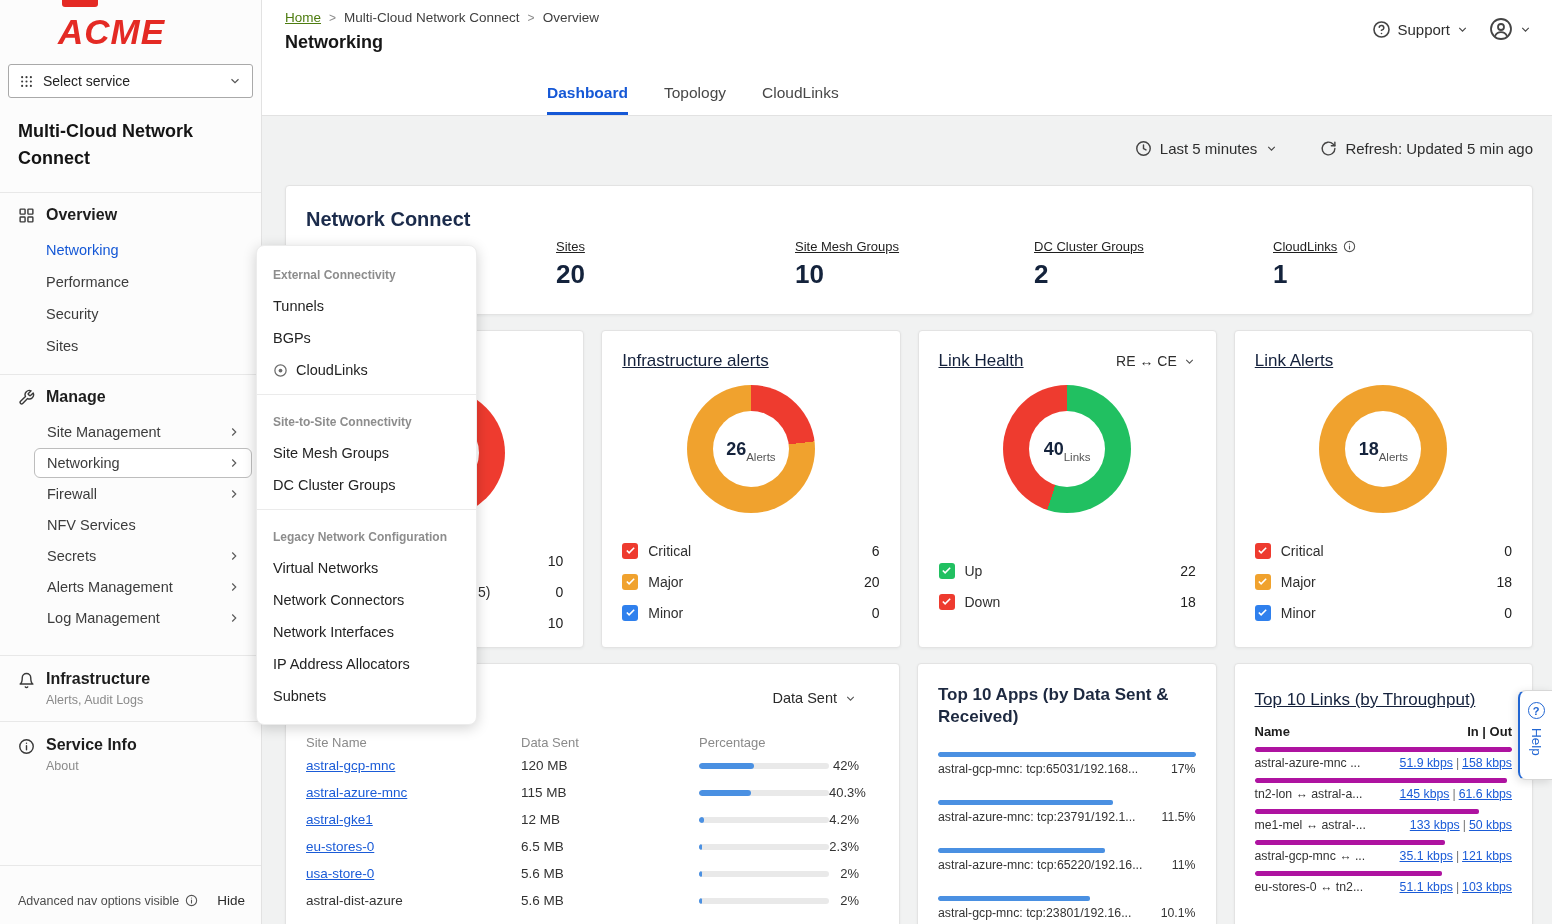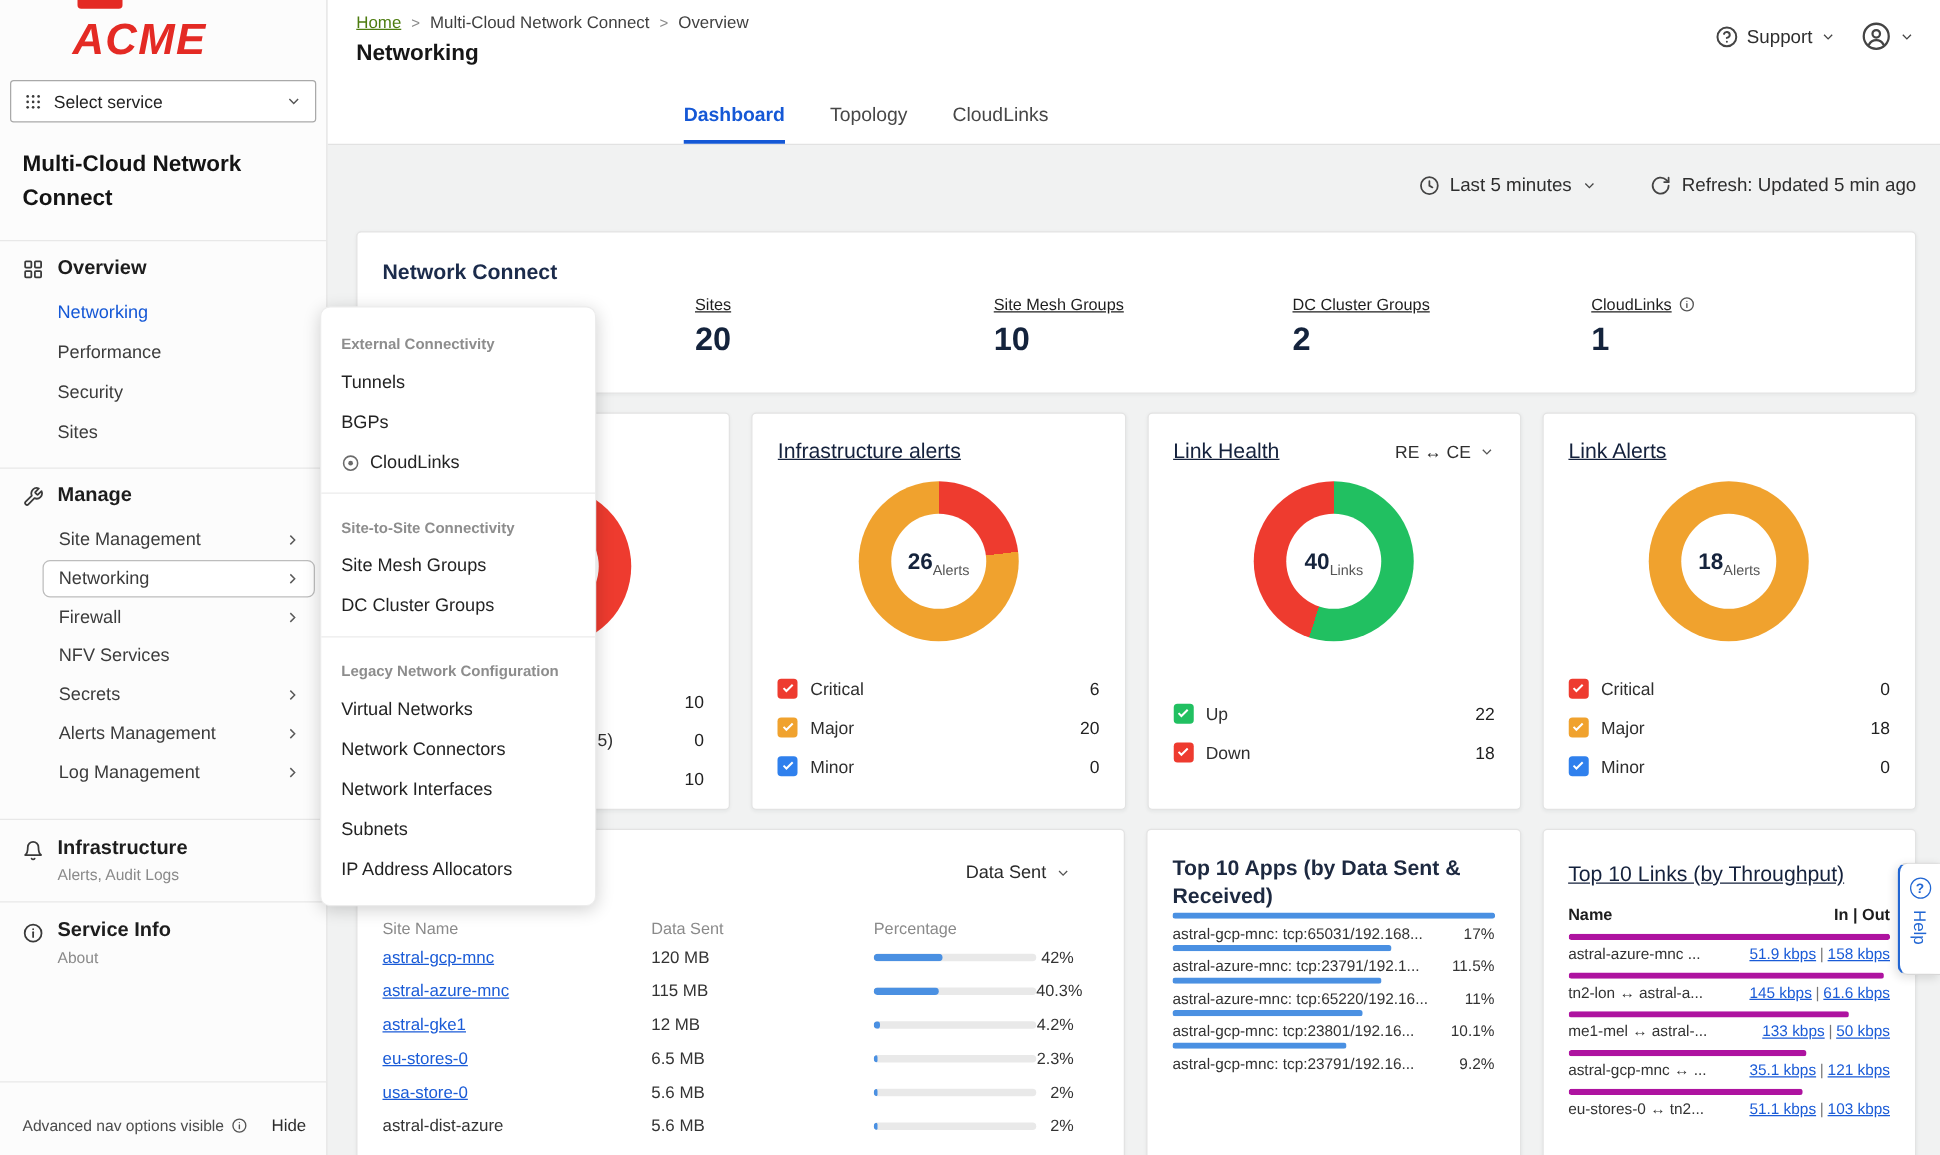--- a/index.html
+++ b/index.html
@@ -45,21 +45,21 @@
   .tab.active { color:#1558d6; font-weight:bold; border-bottom-color:#1558d6; }
 
   
   .content { position:absolute; left:262px; top:116px; width:1290px; height:808px; padding:0 19px 0 23px; }
   .toolbar { margin-top:20px; height:24px; display:flex; justify-content:flex-end; align-items:center; gap:42px; }
   .time-range, .refresh-btn { display:flex; align-items:center; gap:8px; font-size:15px; color:#2e2e2e; cursor:pointer; }
   .time-range svg, .refresh-btn svg { color:#444; }
 
   .card { background:#fff; border:1px solid #e3e3e3; border-radius:4px; box-shadow:0 1px 3px rgba(27,31,35,.05); overflow:hidden; }
   .summary-card { margin-top:25px; height:130px; padding:22px 20px 0; }
-  .summary-title { font-size:17px; font-weight:600; color:#1b2b4b; }
+  .summary-title { font-size:20px; font-weight:600; color:#1b2b4b; }
   .stats { display:flex; padding-left:250px; margin-top:8px; }
   .stat { width:245px; }
   .stat-label-row { display:flex; align-items:center; gap:6px; }
   .stat-label { font-size:13px; color:#1f1f1f; text-decoration:underline; cursor:pointer; }
   .stat-label-row svg { color:#555; }
   .stat-value { font-size:26px; font-weight:bold; color:#14233c; margin-top:5px; }
 
   .cards-row { display:flex; gap:17px; margin-top:15px; }
   .row1 .card { flex:1; height:318px; padding:20px; }
   .row2 .card { height:320px; padding:20px; }
@@ -95,21 +95,21 @@
   .site-link { color:#1a5bd7; text-decoration:underline; cursor:pointer; justify-self:start; }
   .site-plain { color:#333; }
   .cell { color:#333; }
   .pct-cell { display:flex; align-items:center; }
   .bar-track { width:130px; height:6px; background:#e9e9e9; border-radius:3px; overflow:hidden; flex:none; }
   .bar-fill { display:block; height:100%; border-radius:3px; }
   .pct-text { margin-left:auto; font-size:13px; color:#333; padding-right:20px; }
 
   
   .card-title-plain { font-size:17px; font-weight:600; color:#1d2940; line-height:1.3; cursor:pointer; }
-  .app-row { margin-top:2px; }
+  .app-row { margin-top:24px; }
   .thin-track { width:100%; height:5px; border-radius:2px; overflow:hidden; }
   .thin-fill { display:block; height:100%; border-radius:2px; }
   .app-line { display:flex; justify-content:space-between; align-items:center; margin-top:5px; font-size:12.3px; color:#333; white-space:nowrap; }
   .links-head { display:flex; justify-content:space-between; margin-top:14px; font-size:13px; font-weight:bold; color:#1d1d1d; }
   .link-row { margin-top:8px; }
   .link-line { display:flex; justify-content:space-between; align-items:center; margin-top:4px; font-size:12.3px; white-space:nowrap; }
   .link-name { color:#333; }
   .kbps { color:#1a5bd7; text-decoration:underline; cursor:pointer; }
   .vsep { color:#777; margin:0 3px; }
 
@@ -687,20 +687,20 @@
   </div>
   <div class="fly-divider"></div>
   <div class="fly-header">Site-to-Site Connectivity</div>
   <div class="fly-item">Site Mesh Groups</div>
   <div class="fly-item">DC Cluster Groups</div>
   <div class="fly-divider"></div>
   <div class="fly-header">Legacy Network Configuration</div>
   <div class="fly-item">Virtual Networks</div>
   <div class="fly-item">Network Connectors</div>
   <div class="fly-item">Network Interfaces</div>
+  <div class="fly-item">IP Address Allocators</div>
   <div class="fly-item">Subnets</div>
-  <div class="fly-item">IP Address Allocators</div>
 </div>
 
 <div class="help-tab">
   <span class="help-q">?</span>
   <span class="help-text">Help</span>
 </div>
 
 </body></html>

